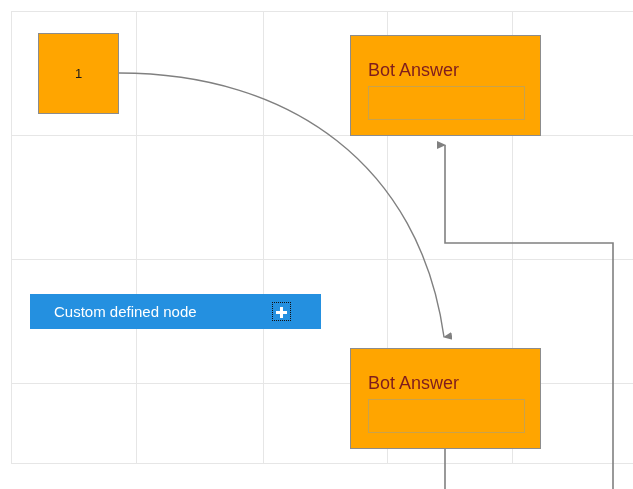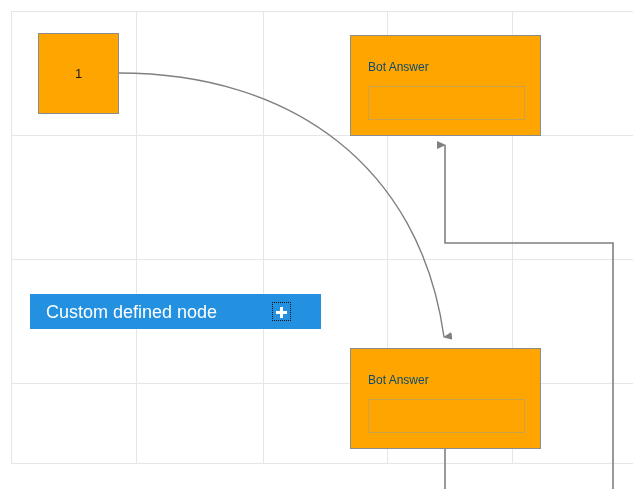--- a/index.html
+++ b/index.html
@@ -68,22 +68,22 @@
     top: 35px;
   }
   .node-bot-bottom {
     left: 350px;
     top: 348px;
   }
   .node-bot .bot-title {
     position: absolute;
     left: 17px;
     top: 25px;
-    font-size: 12px;
-    color: #0c4a6e;
+    font-size: 18px;
+    color: #7f1d1d;
     line-height: 1;
     white-space: nowrap;
   }
   .node-bot .bot-slot {
     position: absolute;
     left: 17px;
     top: 50px;
     width: 157px;
     height: 34px;
     box-sizing: border-box;
@@ -96,22 +96,22 @@
     left: 30px;
     top: 294px;
     width: 291px;
     height: 35px;
     background: #2490e0;
     display: flex;
     align-items: center;
     cursor: pointer;
   }
   #custom-node-bar .cn-label {
-    margin-left: 16px;
-    font-size: 18px;
+    margin-left: 24px;
+    font-size: 15px;
     color: #ffffff;
     line-height: 1;
     white-space: nowrap;
     flex: 1 1 auto;
   }
   #custom-node-bar .cn-add {
     position: relative;
     width: 19px;
     height: 19px;
     margin-right: 30px;

